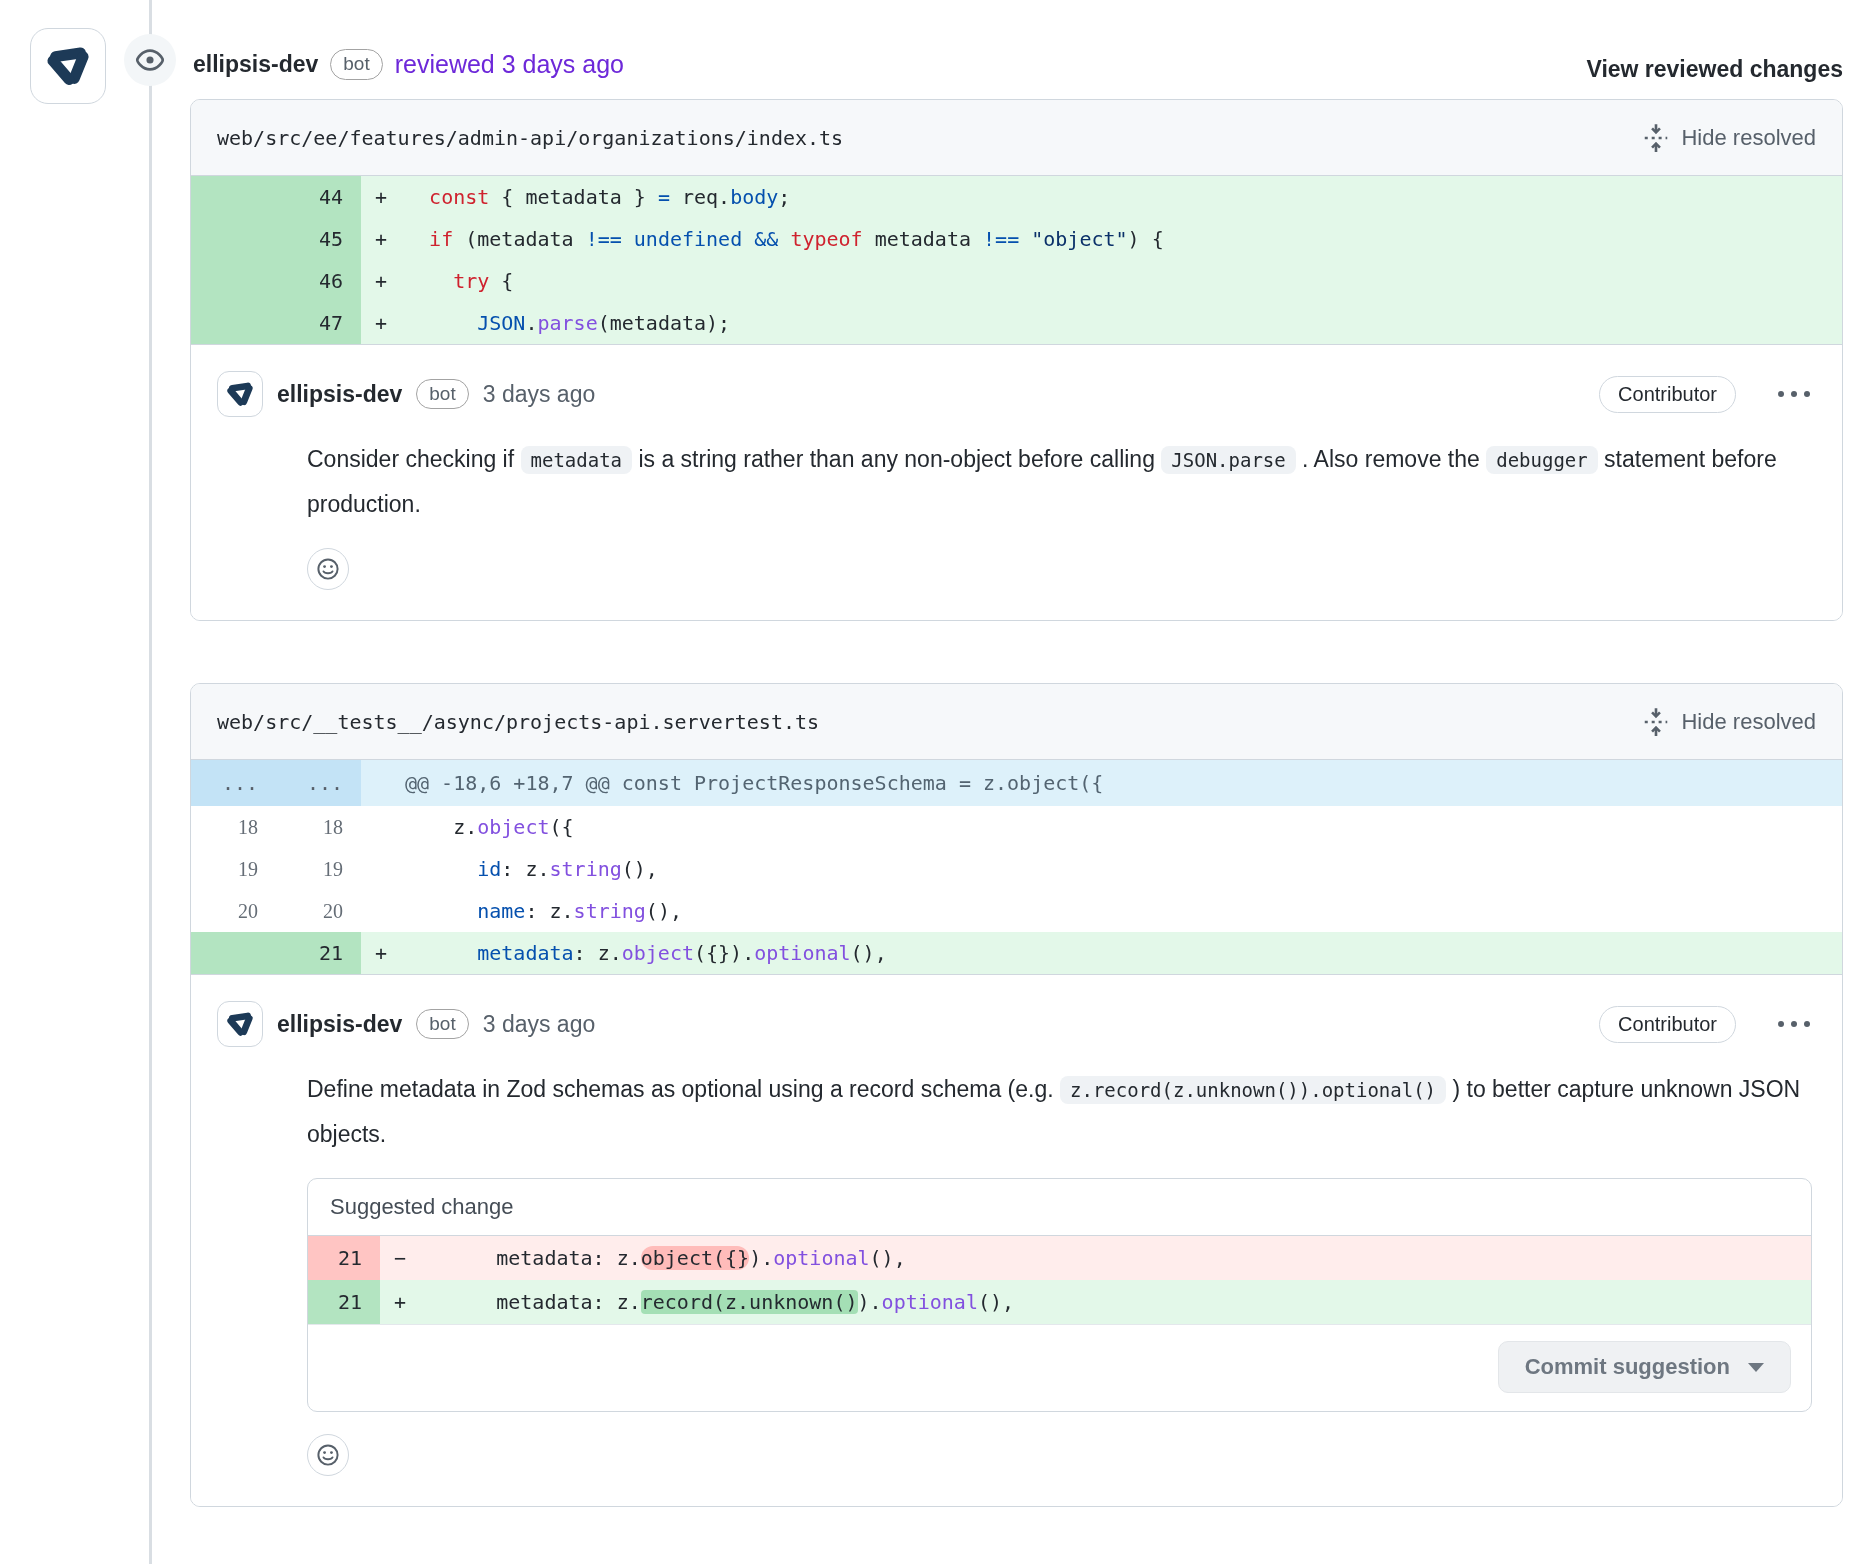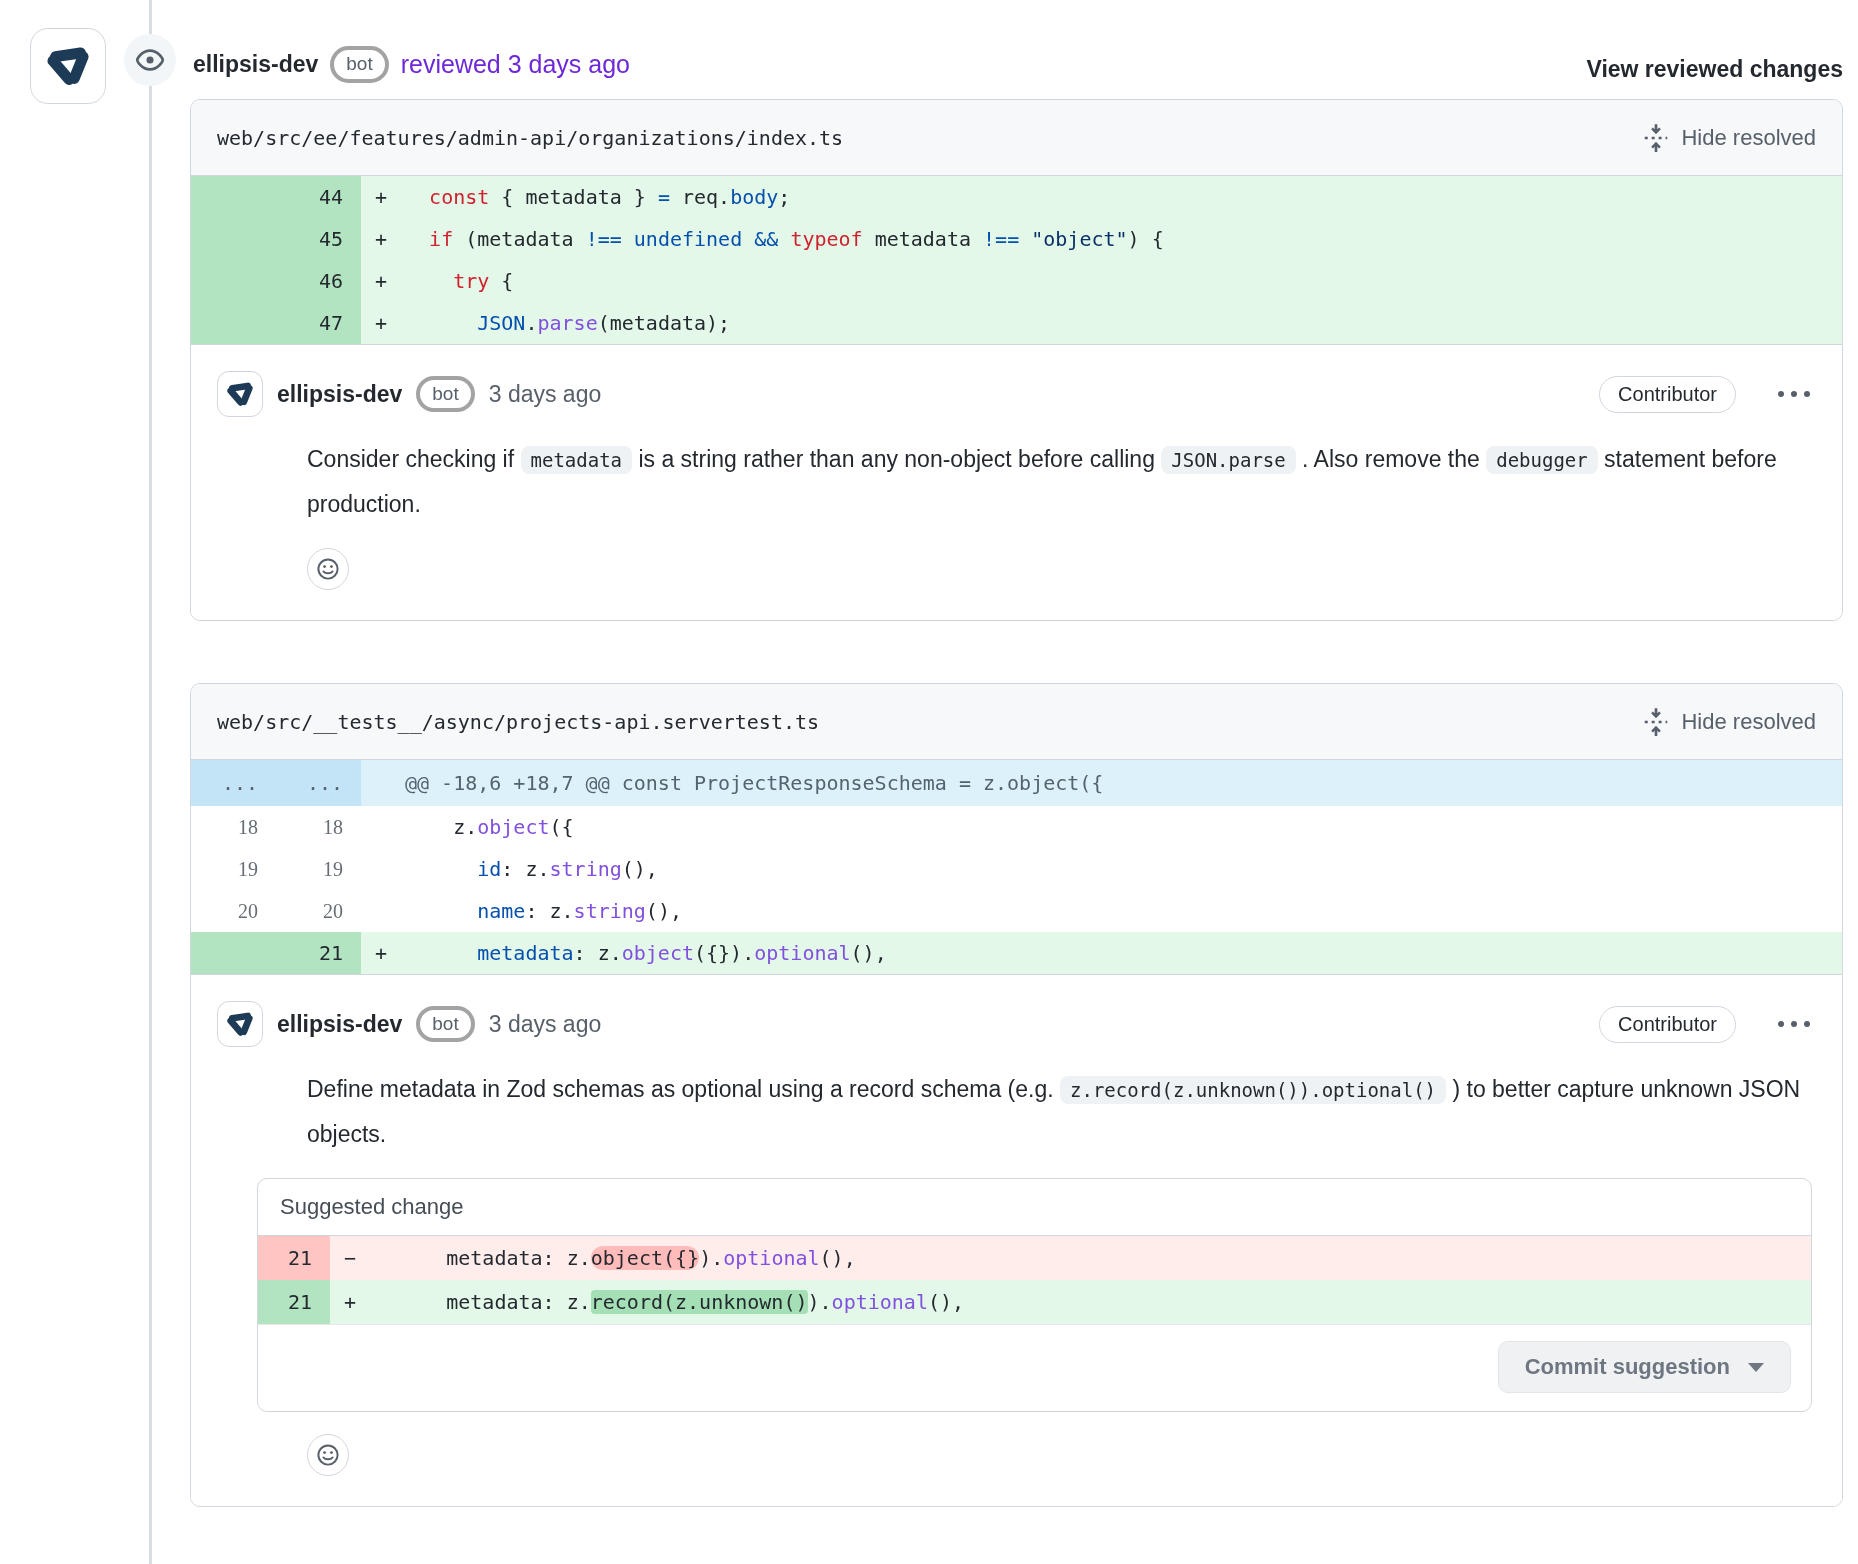--- a/index.html
+++ b/index.html
@@ -10,21 +10,21 @@
   
   .top-avatar { position:absolute; left:30px; top:28px; width:76px; height:76px;
     border:1px solid #d0d7de; border-radius:18px; background:#fff; display:flex;
     align-items:center; justify-content:center; z-index:2; }
   .eye-marker { position:absolute; left:124px; top:34px; width:52px; height:52px;
     border-radius:50%; background:#f3f6f8; display:flex; align-items:center;
     justify-content:center; z-index:2; }
   .top-row { position:relative; z-index:1; display:flex; align-items:center;
     margin:0 15px 0 193px; padding-top:46px; gap:12px; }
   .author-name { font-size:23px; font-weight:700; color:#24292f; }
-  .bot-badge { font-size:19px; color:#57606a; border:4px solid #a3a3a3;
+  .bot-badge { font-size:19px; color:#57606a; border:1px solid #a3a3a3;
     border-radius:999px; padding:2px 12px; line-height:1.3; background:#fff; }
   .action-text { font-size:25px; color:#6d28d9; }
   .view-link { margin-left:auto; font-size:23px; font-weight:700; color:#24292f; cursor:pointer;margin-top:10px; }
 
   
   .card { position:relative; z-index:1; margin-left:190px; width:1653px; background:#fff;
     border:1px solid #d0d7de; border-radius:10px; overflow:hidden; }
   .card-1 { margin-top:16px; }
   .card-2 { margin-top:62px; }
   .file-header { display:flex; align-items:center; height:76px; background:#f6f8fa;
@@ -70,21 +70,21 @@
   .kebab { display:flex; gap:7px; margin-left:26px; cursor:pointer; padding:6px 2px; }
   .kebab i { width:6px; height:6px; border-radius:50%; background:#57606a; }
   .c-body { margin-left:90px; margin-top:20px; font-size:23px; line-height:44px; color:#24292f; }
   .chip { font-family:"DejaVu Sans Mono", monospace; font-size:19px; background:#eff2f5;
     border-radius:8px; padding:3px 10px; }
   .react-btn { margin-left:90px; margin-top:22px; width:42px; height:42px; border-radius:50%;
     border:1px solid #d0d7de; background:#fff; display:flex; align-items:center;
     justify-content:center; cursor:pointer; }
 
   
-  .suggestion { margin-left:40px; margin-top:22px; border:1px solid #d0d7de;
+  .suggestion { margin-left:90px; margin-top:22px; border:1px solid #d0d7de;
     border-radius:10px; overflow:hidden; background:#fff; }
   .sug-label { font-size:22px; color:#454d56; padding:15px 22px;
     border-bottom:1px solid #d0d7de; }
   .sug-diff { font-family:"DejaVu Sans Mono", monospace; font-size:20px; }
   .sug-diff .drow { line-height:44px; }
   .sug-diff .gut { width:72px; }
   .sug-footer { display:flex; justify-content:flex-end; border-top:1px solid #e4e8ec;
     padding:16px 20px 18px; }
   .commit-btn { display:flex; align-items:center; gap:18px; background:#eff1f3;
     color:#6e7781; font-size:22px; font-weight:700; border:1px solid #e3e6e9;

